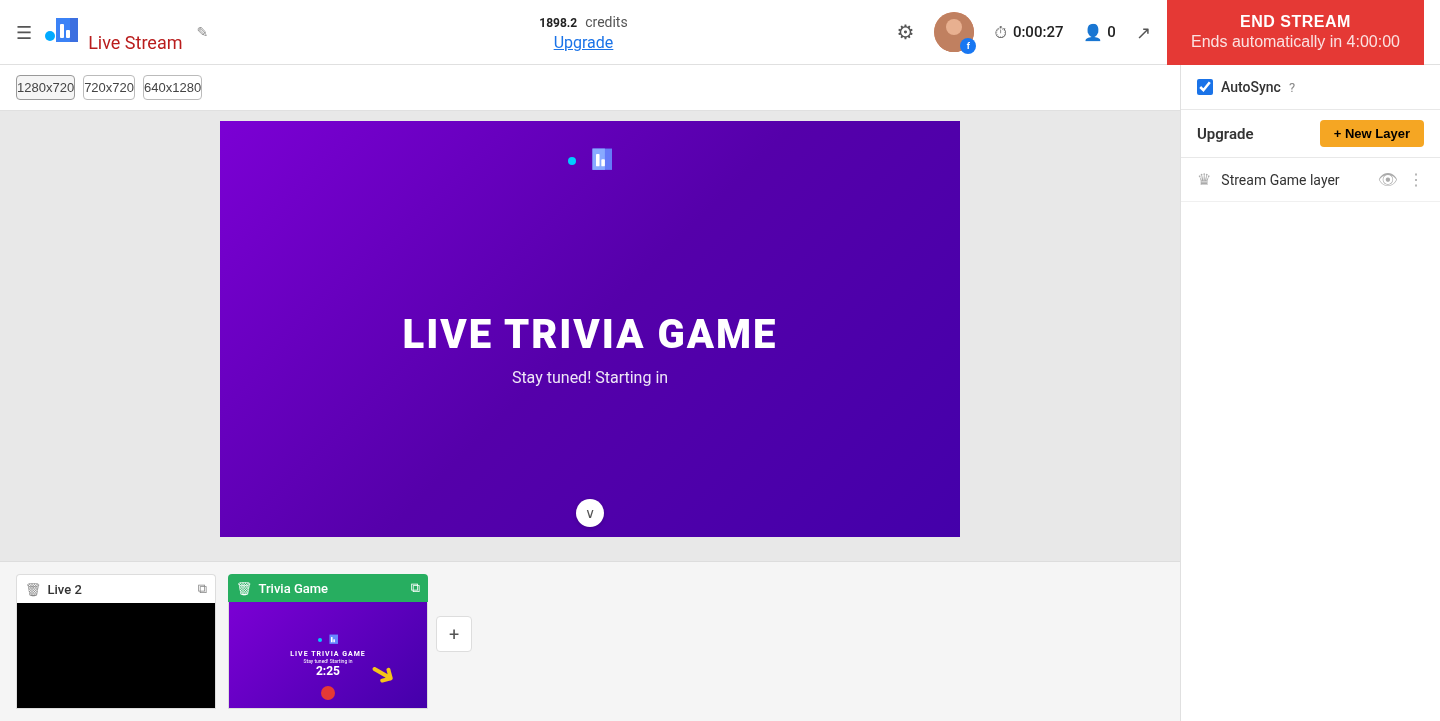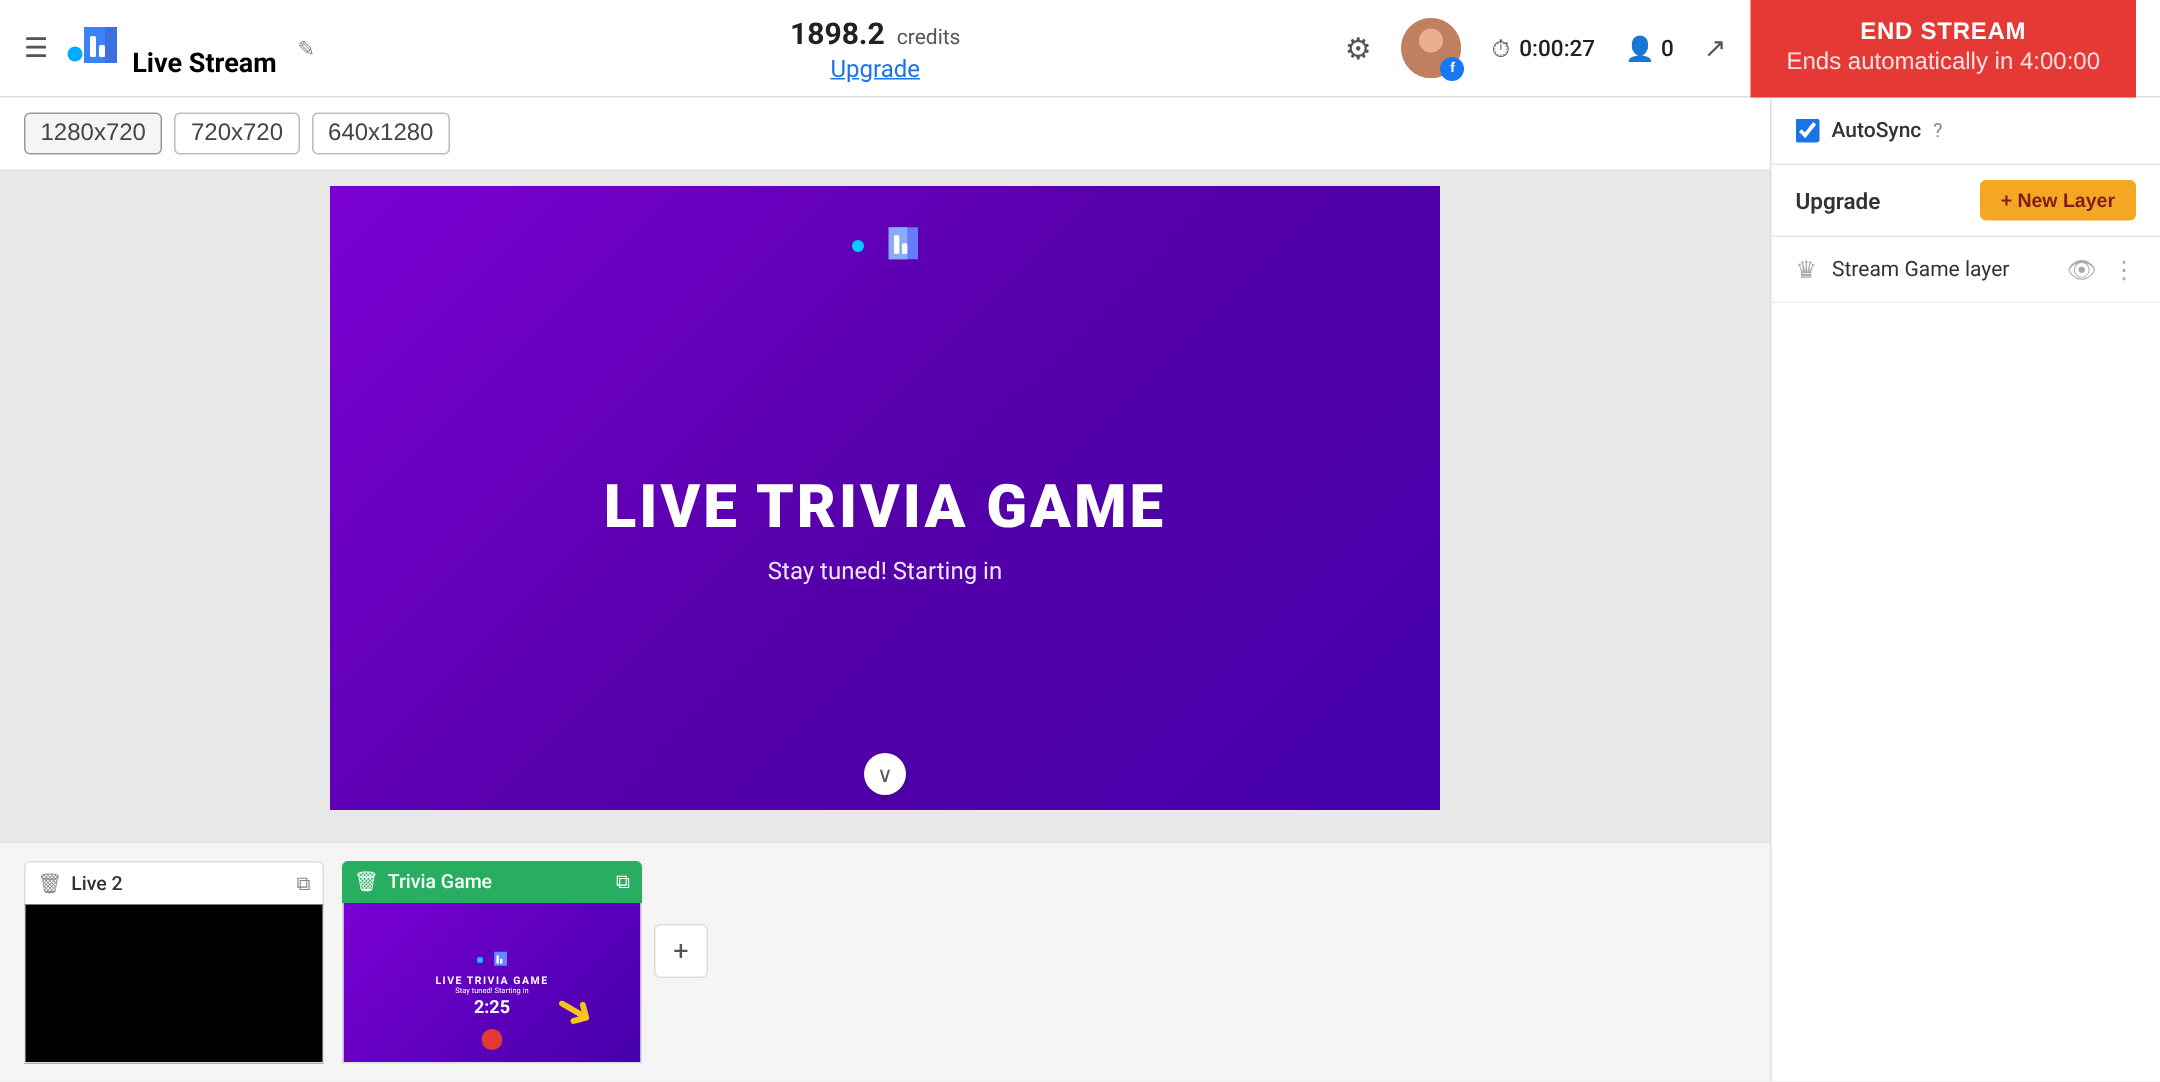--- a/index.html
+++ b/index.html
@@ -26,22 +26,22 @@
       font-size: 18px;
       color: #555;
       cursor: pointer;
     }
     .logo {
       width: 36px;
       height: 36px;
     }
     .app-title {
       font-size: 18px;
-      font-weight: 700;
-      color: #000000;
+      font-weight: 400;
+      color: #b91c1c;
       margin-top: 20px;
     }
     .edit-icon {
       font-size: 14px;
       color: #888;
       cursor: pointer;
       margin-left: 4px;
     }
     .header-center {
       display: flex;
@@ -153,25 +153,25 @@
 
     
     .resolution-bar {
       display: flex;
       gap: 8px;
       padding: 10px 16px;
       background: #fff;
       border-bottom: 1px solid #e0e0e0;
     }
     .resolution-btn {
-      padding: 4px 10px;
+      padding: 4px 0;
       border: 1px solid #bbb;
       background: #fff;
       border-radius: 4px;
-      font-size: 16px;
+      font-size: 13px;
       color: #444;
       cursor: pointer;
       text-align: center;
     }
     .resolution-btn.active {
       background: #f5f5f5;
       border-color: #999;
     }
 
     
@@ -375,21 +375,21 @@
       padding: 10px 16px;
       border-bottom: 1px solid #e8e8e8;
     }
     .layers-title {
       font-size: 15px;
       font-weight: 600;
       color: #333;
     }
     .new-layer-btn {
       background: #f5a623;
-      color: #7f1d1d;
+      color: #000000;
       border: none;
       padding: 6px 14px;
       border-radius: 4px;
       font-size: 13px;
       font-weight: 600;
       cursor: pointer;
       display: flex;
       align-items: center;
       gap: 4px;
     }
@@ -418,21 +418,21 @@
       <polygon points="14,4 28,4 28,28 14,28" fill="#3b82f6"></polygon>
       <rect x="18" y="10" width="4" height="14" fill="white" rx="1"></rect>
       <rect x="24" y="16" width="4" height="8" fill="white" rx="1"></rect>
     </svg>
     <span class="app-title">Live Stream</span>
     <span class="edit-icon">✎</span>
   </div>
 
   <div class="header-center">
     <div>
-      <span style="font-size:20px;font-weight:700;color:#222;">1898.2</span>
+      <span style="font-size:12px;font-weight:700;color:#222;">1898.2</span>
       <span style="font-size:14px;color:#555;margin-left:4px;">credits</span>
     </div>
     <span class="upgrade-link">Upgrade</span>
   </div>
 
   <div class="header-right">
     <span class="settings-icon">⚙</span>
     <div class="avatar-container">
       <div class="avatar">
         <svg viewBox="0 0 40 40" width="40" height="40">

